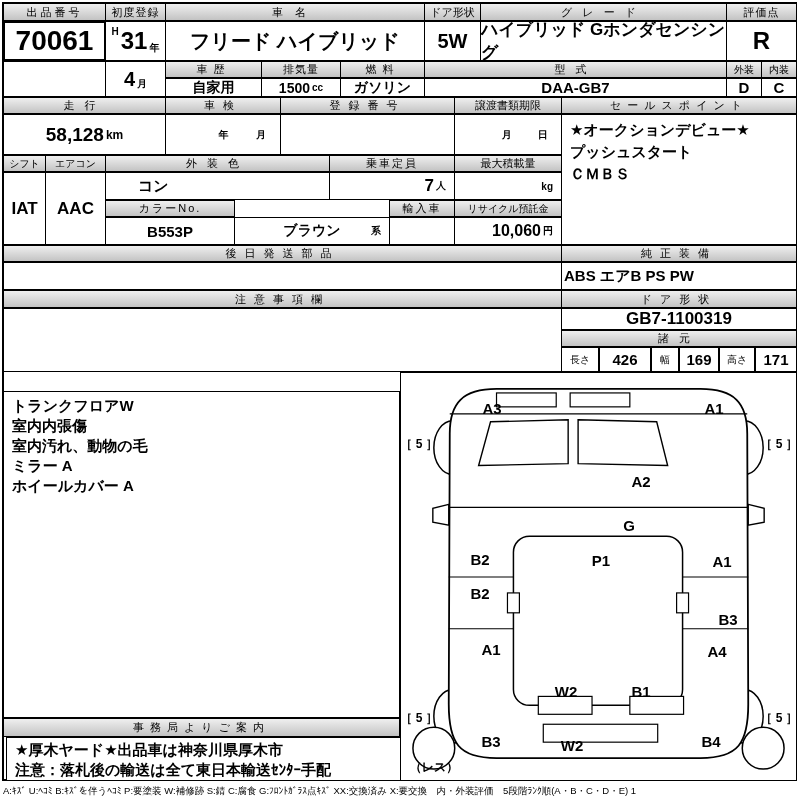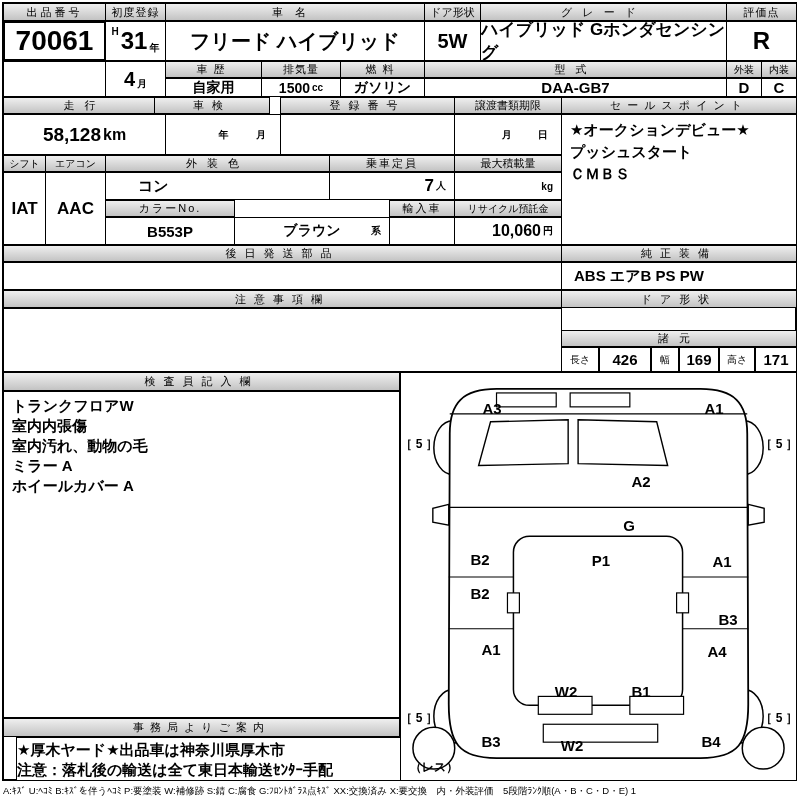--- a/index.html
+++ b/index.html
@@ -2,21 +2,21 @@
 <html><head>
 <meta charset="utf-8">
 <style>
   html,body{margin:0;padding:0;}
   body{font-family:"Liberation Sans","DejaVu Sans",sans-serif;background:#888;}
   #sheet{position:relative;width:800px;height:800px;background:#fff;overflow:hidden;}
   #frame{position:absolute;left:2px;top:2px;width:795px;height:779px;border:2px solid #000;box-sizing:border-box;}
   .c{position:absolute;box-sizing:border-box;border:1px solid #000;background:#fff;display:flex;align-items:center;justify-content:center;overflow:hidden;color:#000;}
   .h{background:linear-gradient(180deg,#efefef 0%,#c3c3c3 100%);font-size:11px;letter-spacing:3px;white-space:nowrap;}
   .v{font-weight:bold;font-size:14px;}
-  .left{justify-content:flex-start;padding-left:12px;}
+  .left{justify-content:flex-start;padding-left:2px;}
   .right{justify-content:flex-end;padding-right:8px;}
   .u{font-size:10px;font-weight:bold;margin-left:2px;align-self:center;}
   .lines{flex-direction:column;align-items:flex-start;justify-content:flex-start;padding:4px 8px;line-height:22px;font-weight:bold;font-size:15px;text-align:right;}
   .era{font-size:10px;align-self:flex-start;margin:4px 2px 0 0;font-weight:bold;}
   .big{font-size:24px;font-weight:bold;}
   .unitbr{font-size:10px;font-weight:bold;align-self:flex-end;margin:0 0 5px 2px;}
   .abs{position:absolute;font-size:10px;font-weight:bold;top:50%;transform:translateY(-50%);}
   .mark{position:absolute;transform:translate(-50%,-50%);font-weight:bold;font-size:15px;white-space:nowrap;color:#000;}
   .mark.small{font-size:12px;}
   #legend{position:absolute;left:3px;top:783px;width:794px;height:16px;font-size:9.5px;white-space:nowrap;color:#000;display:flex;align-items:center;}
@@ -71,24 +71,24 @@
   <div class="c v" style="left:424px;top:78px;width:303px;height:19px;font-size:15px">DAA-GB7</div>
 
   <div class="c h" style="left:726px;top:61px;width:36px;height:17px;letter-spacing:0;font-size:10px">外装</div>
   <div class="c h" style="left:761px;top:61px;width:36px;height:17px;letter-spacing:0;font-size:10px">内装</div>
   <div class="c v" style="left:726px;top:78px;width:36px;height:19px;font-size:15px">D</div>
   <div class="c v" style="left:761px;top:78px;width:36px;height:19px;font-size:15px">C</div>
 
   <div class="c h" style="left:3px;top:97px;width:163px;height:17px;letter-spacing:10px">走行</div>
   <div class="c v" style="left:3px;top:114px;width:163px;height:41px">
     <span style="font-size:19px">58,128</span>
-    <span class="u" style="font-size:16px">km</span>
-  </div>
-
-  <div class="c h" style="left:154px;top:97px;width:116px;height:17px;letter-spacing:8px">車検</div>
+    <span class="u" style="font-size:12px">km</span>
+  </div>
+
+  <div class="c h" style="left:165px;top:97px;width:116px;height:17px;letter-spacing:8px">車検</div>
   <div class="c" style="left:165px;top:114px;width:116px;height:41px">
     <span class="abs" style="left:46%">年</span>
     <span class="abs" style="left:79%">月</span>
   </div>
 
   <div class="c h" style="left:280px;top:97px;width:175px;height:17px;letter-spacing:8px">登録番号</div>
   <div class="c v" style="left:280px;top:114px;width:175px;height:41px"></div>
 
   <div class="c h" style="left:454px;top:97px;width:108px;height:17px;letter-spacing:0">譲渡書類期限</div>
   <div class="c" style="left:454px;top:114px;width:108px;height:41px">
@@ -143,40 +143,40 @@
   <div class="c h" style="left:3px;top:245px;width:559px;height:17px;letter-spacing:8px">後日発送部品</div>
   <div class="c v" style="left:3px;top:262px;width:559px;height:28px"></div>
 
   <div class="c h" style="left:561px;top:245px;width:236px;height:17px;letter-spacing:8px">純正装備</div>
   <div class="c v left" style="left:561px;top:262px;width:236px;height:28px;font-size:15px">ABS エアB PS PW</div>
 
   <div class="c h" style="left:3px;top:290px;width:559px;height:18px;letter-spacing:8px">注意事項欄</div>
   <div class="c" style="left:3px;top:308px;width:559px;height:64px"></div>
 
   <div class="c h" style="left:561px;top:290px;width:236px;height:18px;letter-spacing:8px">ドア形状</div>
+  <div class="c v" style="left:561px;top:308px;width:236px;height:22px;font-size:17px">GB7-1100319</div>
 
   <div class="c h" style="left:561px;top:330px;width:236px;height:17px;letter-spacing:10px">諸元</div>
   <div class="c" style="left:561px;top:347px;width:38px;height:25px;font-size:10px">長さ</div>
   <div class="c v" style="left:599px;top:347px;width:52px;height:25px;font-size:15px">426</div>
   <div class="c" style="left:651px;top:347px;width:28px;height:25px;font-size:10px">幅</div>
   <div class="c v" style="left:679px;top:347px;width:40px;height:25px;font-size:15px">169</div>
   <div class="c" style="left:719px;top:347px;width:36px;height:25px;font-size:10px">高さ</div>
   <div class="c v" style="left:755px;top:347px;width:42px;height:25px;font-size:15px">171</div>
 
-  <div class="c h" style="left:3px;top:372px;width:397px;height:19px;letter-spacing:8px">検査員記入欄</div>
   <div class="c lines" style="left:3px;top:391px;width:397px;height:327px;line-height:20px">
       <div>トランクフロアW</div>
       <div>室内内張傷</div>
       <div>室内汚れ、動物の毛</div>
       <div>ミラー A</div>
       <div>ホイールカバー A</div>
     </div>
 
   <div class="c h" style="left:3px;top:718px;width:397px;height:19px;letter-spacing:6px">事務局よりご案内</div>
-  <div class="c lines" style="left:16px;top:737px;width:397px;height:44px;line-height:20px;font-size:15px;padding:2px 0">
+  <div class="c lines" style="left:6px;top:737px;width:397px;height:44px;line-height:20px;font-size:15px;padding:2px 8px">
       <div>★厚木ヤード★出品車は神奈川県厚木市</div>
       <div>注意：落札後の輸送は全て東日本輸送ｾﾝﾀｰ手配</div>
     </div>
 
   <div class="c" style="left:400px;top:372px;width:397px;height:409px;justify-content:flex-start;align-items:flex-start">
     <svg width="397" height="409" viewBox="0 0 397 409">
 
       <ellipse cx="52" cy="74" rx="19" ry="27" fill="#fff" stroke-width="1.5"></ellipse>
       <ellipse cx="345" cy="74" rx="19" ry="27" fill="#fff" stroke-width="1.5"></ellipse>
       <ellipse cx="52" cy="344" rx="19" ry="27" fill="#fff" stroke-width="1.5"></ellipse>

